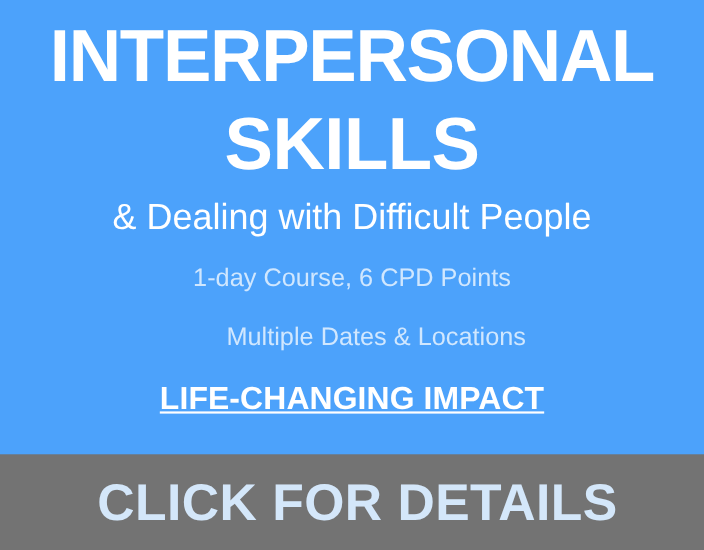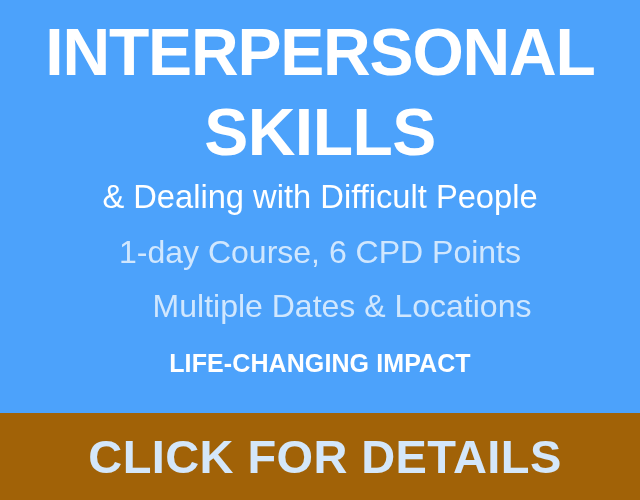--- a/index.html
+++ b/index.html
@@ -60,50 +60,51 @@
     line-height: 36px;
     font-weight: 400;
     margin-top: 16px;
     white-space: nowrap;
     transform: scaleX(0.99);
   }
   .detail-line {
     width: 100%;
     text-align: center;
     color: rgba(255, 255, 255, 0.74);
-    font-size: 32px;
+    font-size: 23px;
     line-height: 34px;
     font-weight: 400;
     white-space: nowrap;
   }
   .detail-line.first {
     margin-top: 20px;
   }
   .detail-line.second {
     margin-top: 20px;
     padding-left: 44px;
   }
   .impact {
     width: 100%;
     text-align: center;
     color: #ffffff;
-    font-size: 25px;
+    font-size: 29px;
     line-height: 32px;
     font-weight: 600;
     letter-spacing: 0.1px;
     margin-top: 24px;
     white-space: nowrap;
+    text-decoration: underline;
   }
   .cta-bar {
     position: absolute;
     left: 0;
     top: 413px;
     width: 640px;
     height: 87px;
-    background: #a16207;
+    background: #737373;
     display: flex;
     align-items: center;
     justify-content: center;
     cursor: pointer;
   }
   .cta-label {
     color: #d4e7fa;
     font-size: 47px;
     line-height: 50px;
     font-weight: 700;

